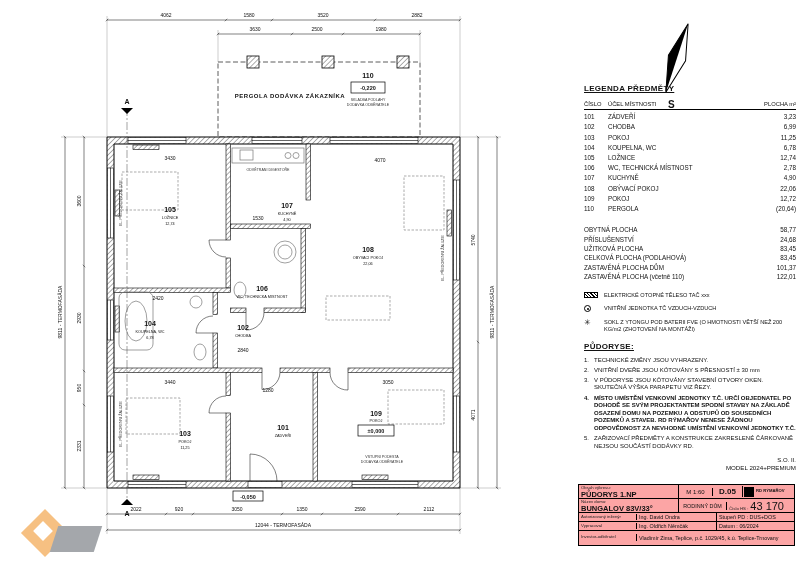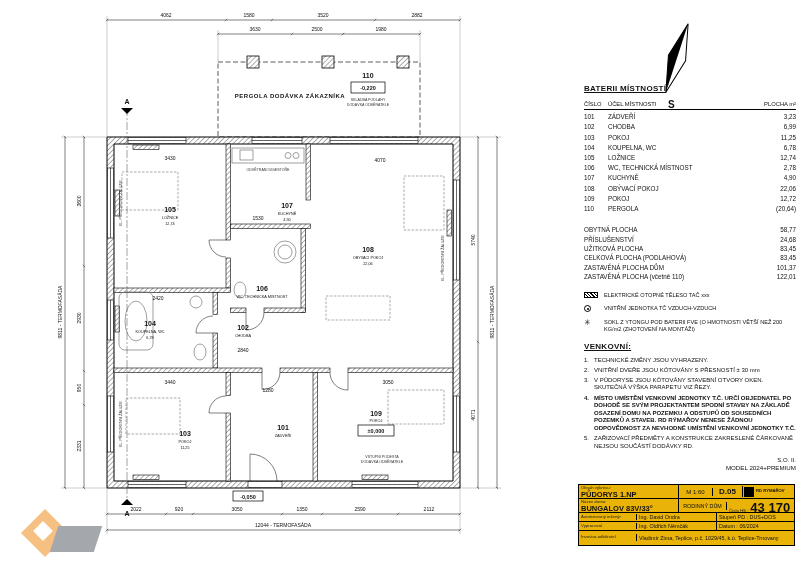--- a/index.html
+++ b/index.html
@@ -31,31 +31,31 @@
   .ic-unit{display:inline-block;width:7px;height:7px;border:.9px solid #000;border-radius:50%;position:relative}
   .ic-unit::after{content:"";position:absolute;left:2px;top:2px;width:2.4px;height:2.4px;background:#000;border-radius:50%}
   .ic-star{font-size:8px;line-height:7px}
   .notes{margin-top:9px}
   .note-item{display:flex;font-size:6px;line-height:7.6px;margin-bottom:2.5px}
   .note-item .n{width:10px;flex:none}
   .note-item.bold{font-weight:bold}
   .so-line{text-align:right;font-size:6px;margin-top:7px}
   .model-line{text-align:right;font-size:6.2px;margin-top:1px}
 
-  .titleblock{position:absolute;left:578px;top:484px;width:217px;height:62px;border:1.2px solid #000;background:#eab308;font-size:6px}
+  .titleblock{position:absolute;left:578px;top:484px;width:217px;height:62px;border:1.2px solid #000;background:#fca5a5;font-size:6px}
   .tb-row{display:flex;border-bottom:.7px solid #000}
   .tb-row:last-child{border-bottom:none}
   .tb-cell{border-right:.7px solid #000;padding:1px 2px;overflow:hidden}
   .tb-cell:last-child{border-right:none}
   .tb-lbl{font-size:4.3px;color:#222;display:block;line-height:4.8px}
   .tb-main{font-size:7.5px;font-weight:bold;line-height:8px}
   .tb-mid{font-size:6px;text-align:center;align-self:center}
   .tb-dno{font-size:8px;font-weight:bold;text-align:center;align-self:center}
   .tb-hs{display:flex;align-items:baseline;gap:2px}
-  .tb-hs .v{font-size:13px;font-weight:bold}
+  .tb-hs .v{font-size:11px;font-weight:normal}
   .tb-sm{font-size:5.4px;line-height:6px;align-self:center}
   .logo{display:flex;align-items:center;gap:2px;padding:1px}
   .logo-mark{width:10px;height:10px;background:#000;flex:none}
   .logo-text{font-size:4.2px;font-weight:bold;line-height:4.6px}
 
   .compass{position:absolute;left:642px;top:18px;width:70px;height:92px}
 
   .watermark{position:absolute;left:20px;top:506px;width:92px;height:56px;opacity:.55;pointer-events:none}
   .wm-a{position:absolute;left:8px;top:10px;width:34px;height:34px;background:#ef8e1d;transform:rotate(45deg)}
   .wm-b{position:absolute;left:34px;top:20px;width:44px;height:26px;background:#5a6068;transform:skewX(-18deg)}
@@ -293,21 +293,21 @@
 
 <svg class="compass" viewBox="0 0 70 92">
   <g transform="rotate(18 35 40)">
     <polygon points="35,4 44,40 35,76 26,40" fill="#fff" stroke="#000" stroke-width="1"></polygon>
     <polygon points="35,4 26,40 35,76" fill="#000"></polygon>
   </g>
   <text x="26" y="90" font-size="10" font-weight="bold">S</text>
 </svg>
 
 <div class="panel">
-  <div class="sec-title">BATERII MÍSTNOSTÍ</div>
+  <div class="sec-title">LEGENDA PŘEDMĚTY</div>
 
   <div>
     <div class="lt-row lt-head">
       <span class="c1">ČÍSLO</span>
       <span class="c2">ÚČEL MÍSTNOSTI</span>
       <span class="c3">PLOCHA m²</span>
     </div>
     <div class="lt-row">
         <span class="c1">101</span>
         <span class="c2">ZÁDVEŘÍ</span>
@@ -396,21 +396,21 @@
         <span class="sym-ic"><span class="ic-unit"></span></span>
         <span>VNITŘNÍ JEDNOTKA TČ VZDUCH-VZDUCH</span>
       </div>
     <div class="sym-row">
         <span class="sym-ic ic-star">✳</span>
         <span>SOKL Z YTONGU POD BATERII FVE (O HMOTNOSTI VĚTŠÍ NEŽ 200 KG/m2 (ZHOTOVENÍ NA MONTÁŽI)</span>
       </div>
   </div>
 
   <div class="notes">
-    <div class="sec-title">VENKOVNÍ:</div>
+    <div class="sec-title">PŮDORYSE:</div>
     <div class="note-item">
         <span class="n">1.</span>
         <span>TECHNICKÉ ZMĚNY JSOU VYHRAZENY.</span>
       </div>
     <div class="note-item">
         <span class="n">2.</span>
         <span>VNITŘNÍ DVEŘE JSOU KÓTOVÁNY S PŘESNOSTÍ ± 30 mm</span>
       </div>
     <div class="note-item">
         <span class="n">3.</span>

